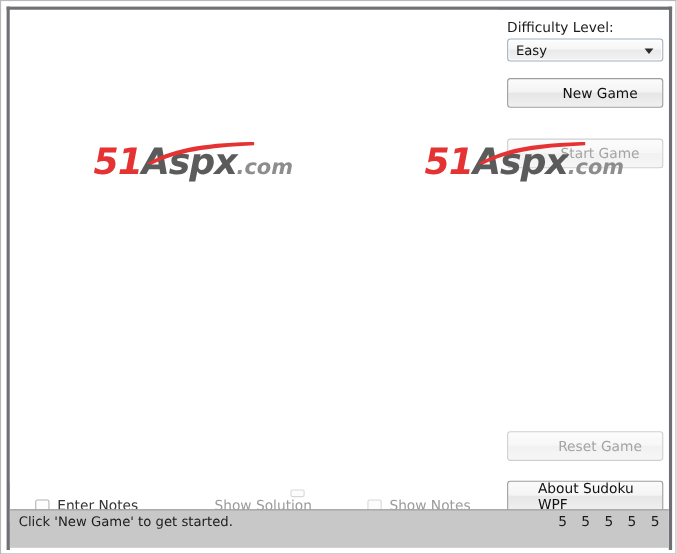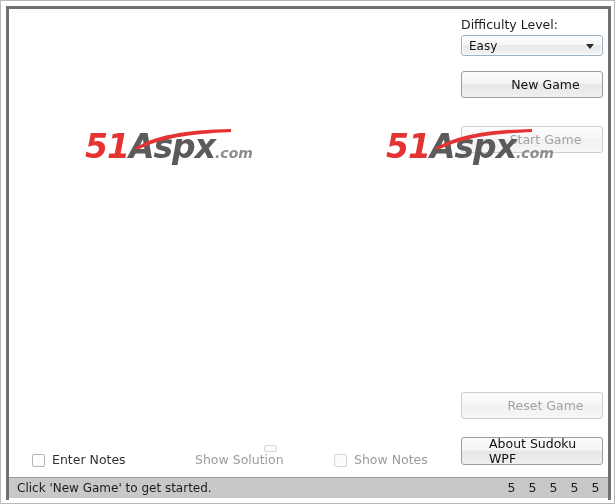--- a/index.html
+++ b/index.html
@@ -70,21 +70,21 @@
     font-size: 33px;
     letter-spacing: -1px;
   }
   .logo .lg-aspx {
     color: #5b5b5b;
     font-size: 33px;
     letter-spacing: -1px;
   }
   .logo .lg-com {
     color: #8d8d8d;
-    font-size: 14px;
+    font-size: 19px;
     font-weight: bold;
     font-style: italic;
   }
   .logo .swoosh {
     position: absolute;
     left: 48px;
     top: 2px;
     width: 100px;
     height: 20px;
     overflow: hidden;
@@ -245,21 +245,21 @@
   .cbx-enter-notes   { left: 23px; }
   .cbx-show-solution { left: 186px; flex-direction: column; }
   .cbx-show-notes    { left: 325px; }
 
   
   .status-bar {
     position: absolute;
     left: 8px;
     bottom: 5px;
     width: 599px;
-    height: 21px;
+    height: 35px;
     box-sizing: border-box;
     background: #c8c8c8;
     border-top: 1px solid #9b9b9b;
     display: flex;
     align-items: center;
   }
   .status-text {
     position: absolute;
     left: 8px;
     top: 3px;

